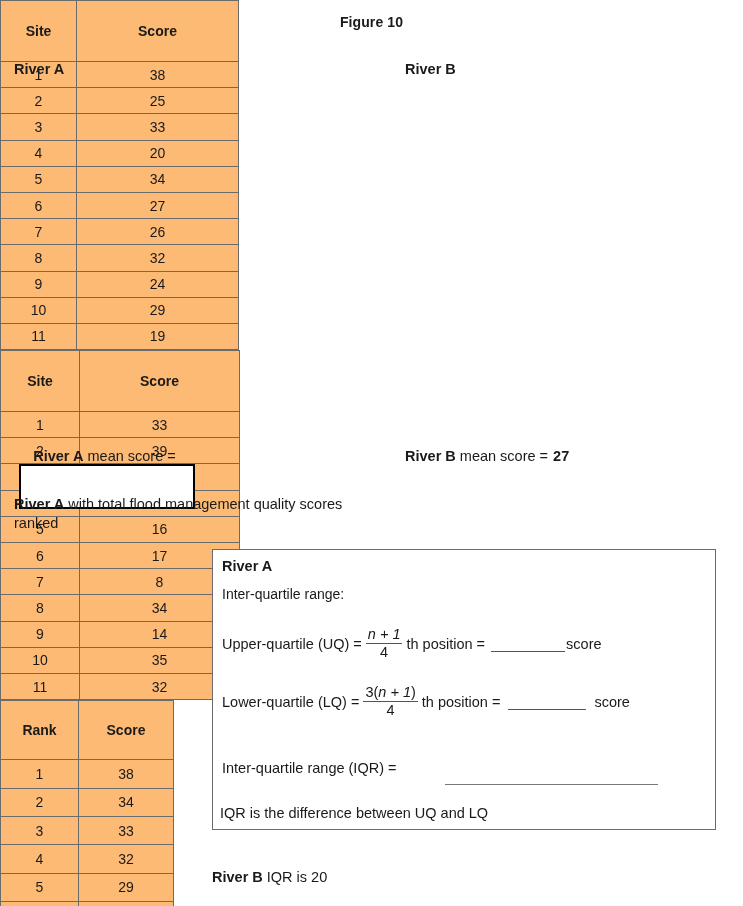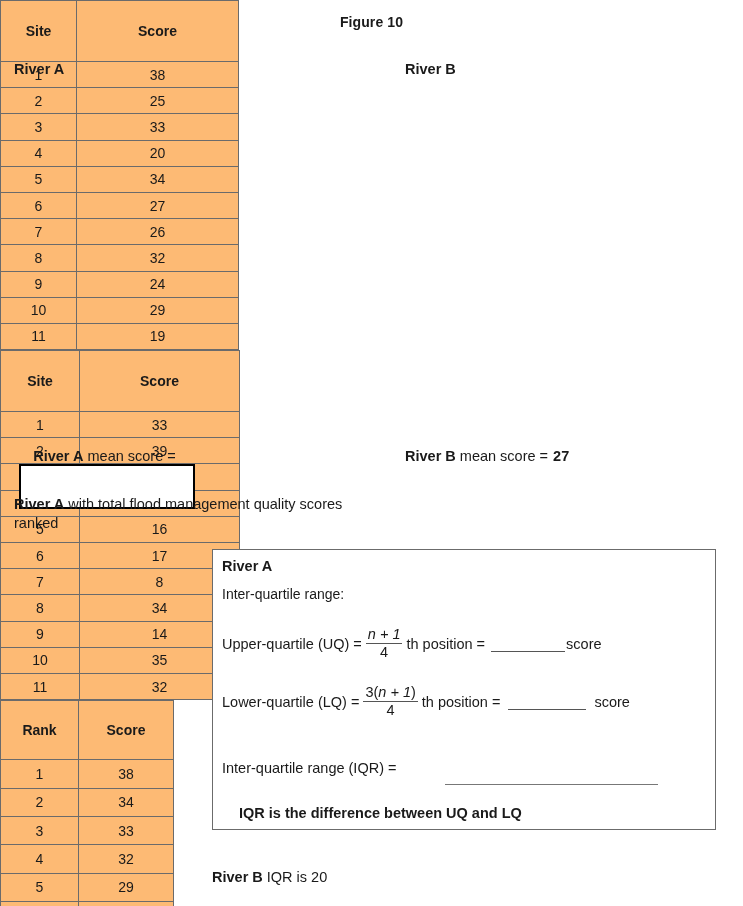--- a/index.html
+++ b/index.html
@@ -155,23 +155,22 @@
     white-space: nowrap;
   }
   #iqr-blank-long {
     position: absolute;
     left: 445px; top: 783px;
     width: 213px;
     border-bottom: 1.6px solid #777;
     height: 1px;
   }
   #iqr-note {
-    left: 239px; top: 805px;
-    font-size: 14.5px;
-    font-weight: bold;
+    left: 220px; top: 805px;
+    font-size: 14.5px;
   }
 
   #river-b-iqr {
     left: 212px; top: 869px;
     font-size: 14.5px;
   }
   #river-b-iqr b { font-weight: bold; }
 </style>
 </head>
 <body>

